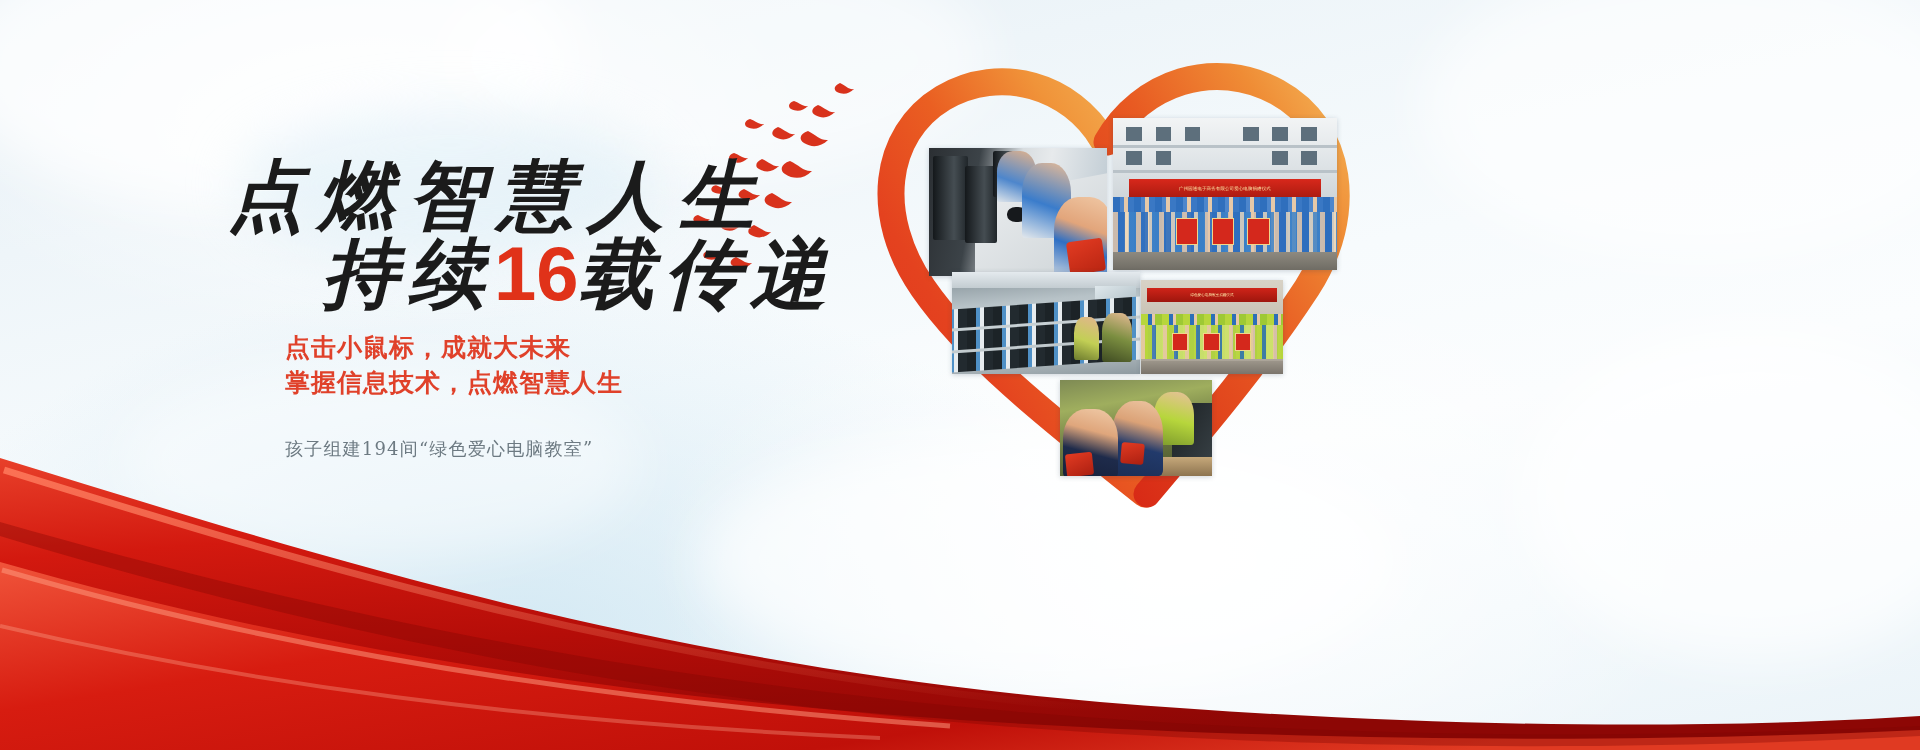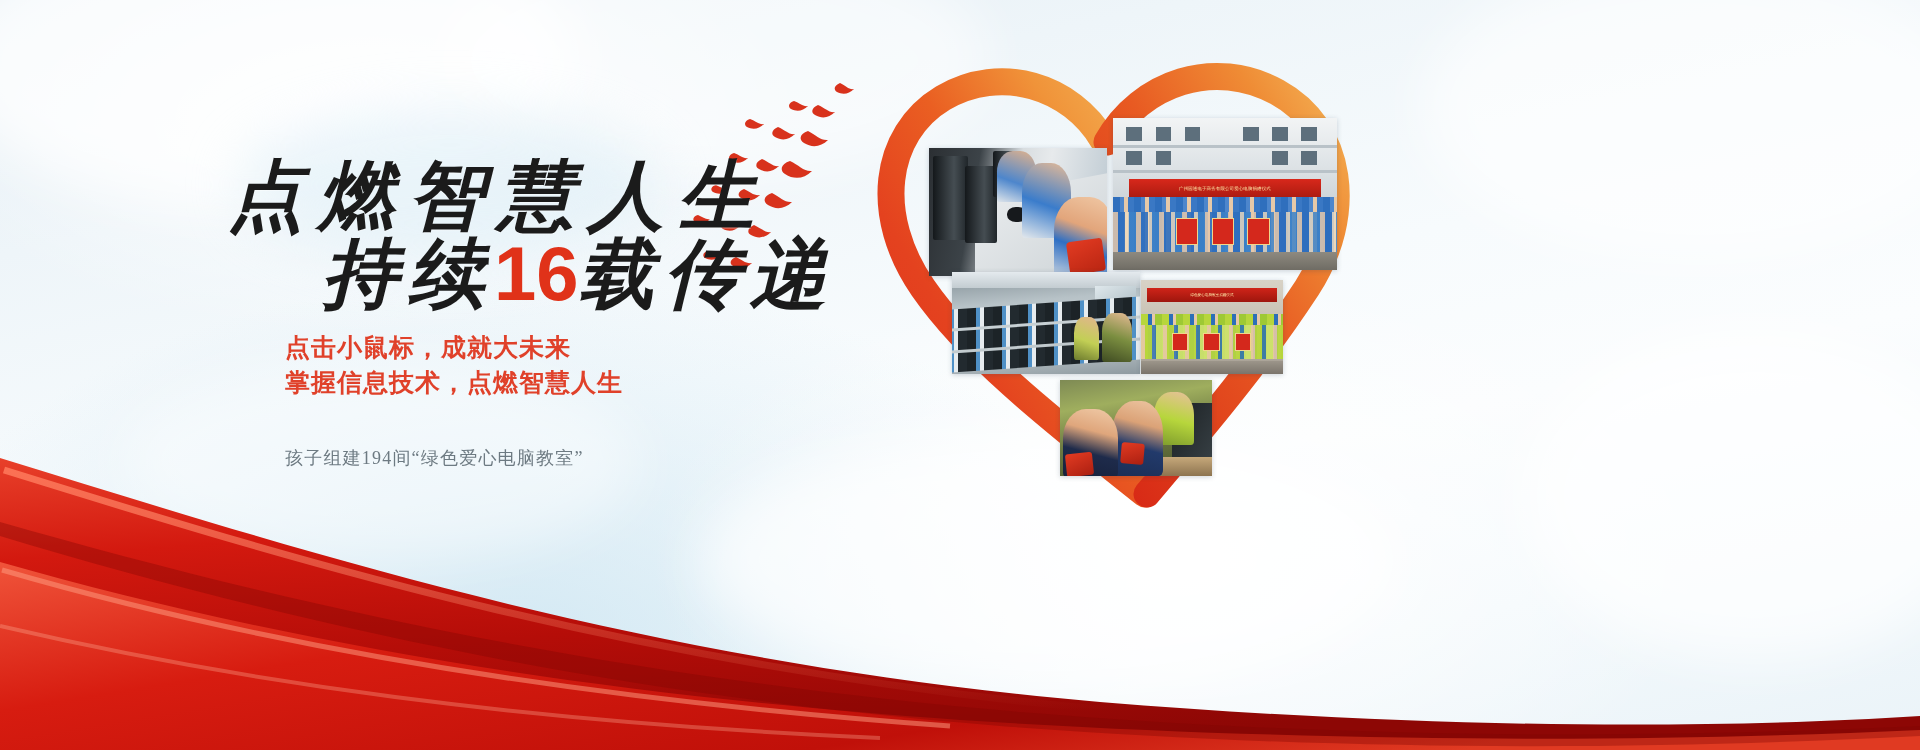--- a/index.html
+++ b/index.html
@@ -154,21 +154,21 @@
   }
   .sub-1{top:331px;}
   .sub-2{top:366px;}
 
   .body-txt{
     position:absolute;left:285px;
     font-family:"DejaVu Serif","Liberation Serif",serif;
     font-size:18px;letter-spacing:1.2px;color:#6d7a82;white-space:nowrap;
   }
   .body-1{top:410px;}
-  .body-2{top:446px;font-family:Liberation Serif, serif;}
+  .body-2{top:437px;}
 
   
   .ribbon{position:absolute;left:0;bottom:0;width:1920px;height:320px;}
   .ribbon svg{display:block;width:100%;height:100%;}
 </style>
 </head>
 <body>
 
 <div class="banner">
 

